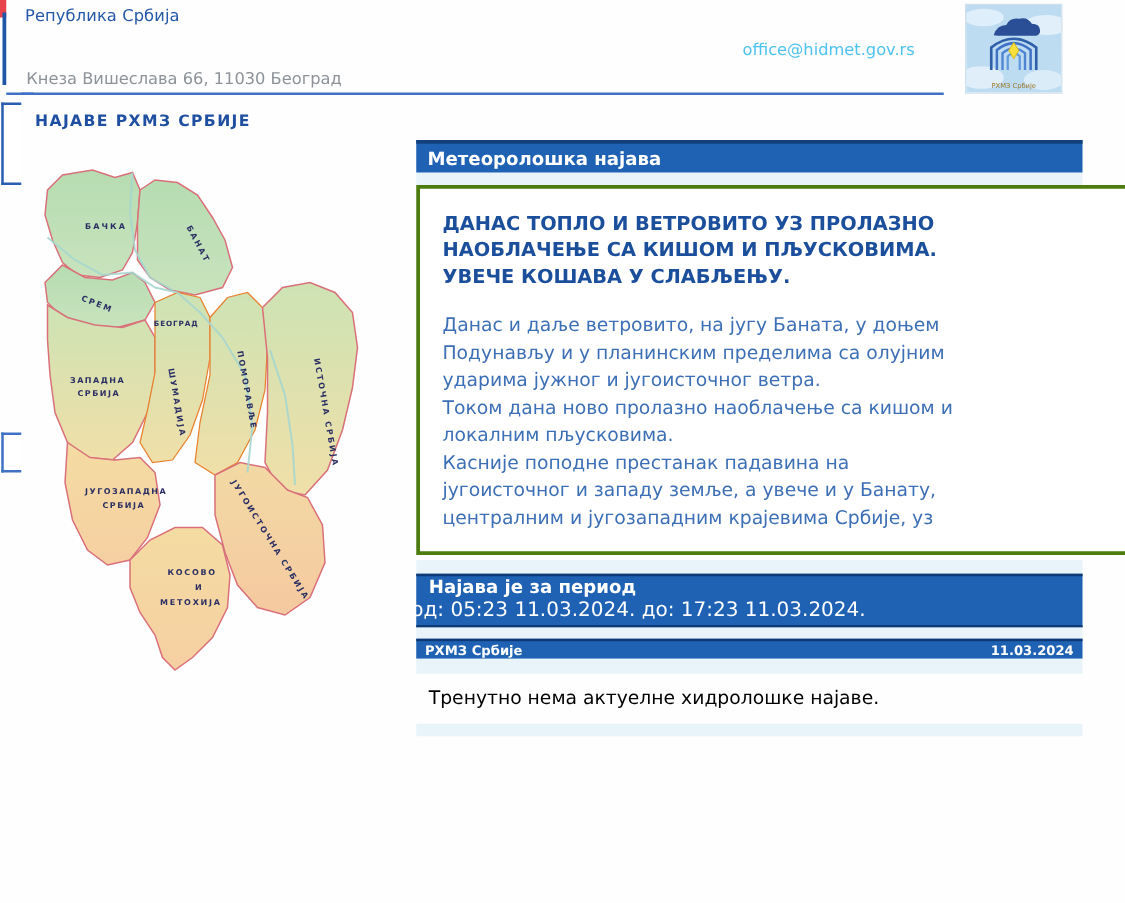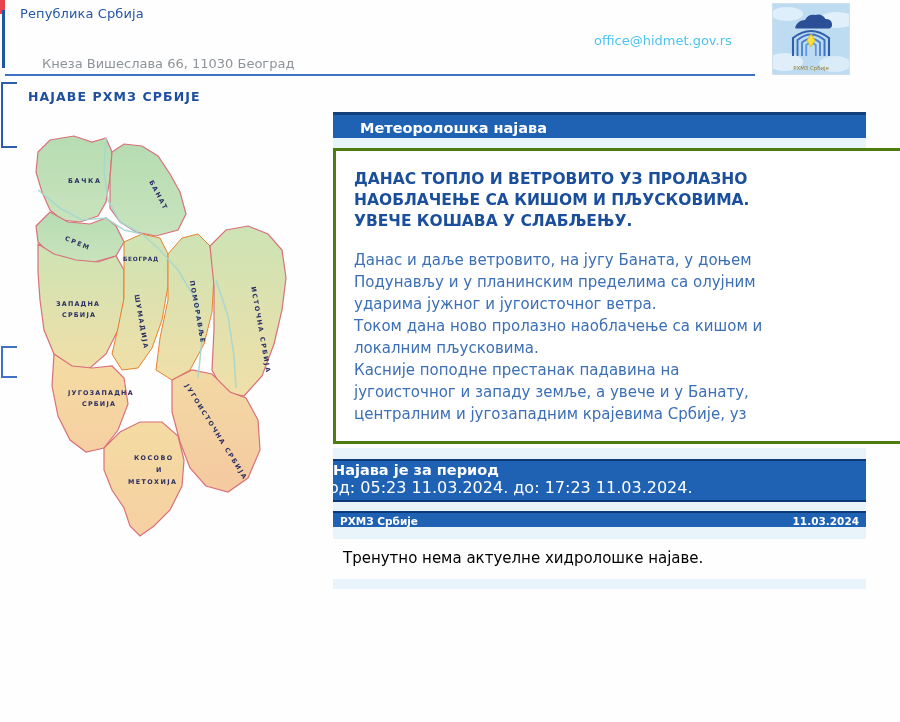--- a/index.html
+++ b/index.html
@@ -74,21 +74,20 @@
     color: #1b4f9c;
     letter-spacing: -0.2px;
     white-space: nowrap;
   }
   .hdr-addr {
     position: absolute;
     left: 21px; top: 56px;
     font-size: 13px;
     color: #8d9399;
     white-space: nowrap;
-    margin-left: 21px;
   }
   .hdr-email {
     position: absolute;
     left: 594px; top: 33px;
     font-size: 13px;
     color: #4ec3ef;
     white-space: nowrap;
   }
   .hdr-rule {
     position: absolute;
@@ -136,21 +135,21 @@
 
   .bar-title {
     position: relative;
     height: 26px;
     background: #1f62b4;
     border-top: 3px solid #133f7d;
     color: #ffffff;
     font-size: 14.5px;
     font-weight: bold;
     line-height: 26px;
-    padding-left: 27px;
+    padding-left: 9px;
     box-sizing: border-box;
     white-space: nowrap;
   }
   .band-light {
     height: 10px;
     background: #e8f4fa;
   }
   .date-line {
     padding: 9px 0 11px 10px;
     font-size: 15px;
@@ -190,20 +189,21 @@
   .period-bar {
     background: #1f62b4;
     color: #ffffff;
     border-top: 2px solid #0d3a77;
     border-bottom: 2px solid #0d3a77;
     padding: 1px 0 3px 0;
   }
   .period-label {
     font-size: 14.5px;
     font-weight: bold;
+    padding-left: 10px;
     white-space: nowrap;
   }
   .period-range {
     font-size: 16px;
     padding-left: 0px;
     margin-left: -4px;
     white-space: nowrap;
   }
 
   .gap-band2 {

